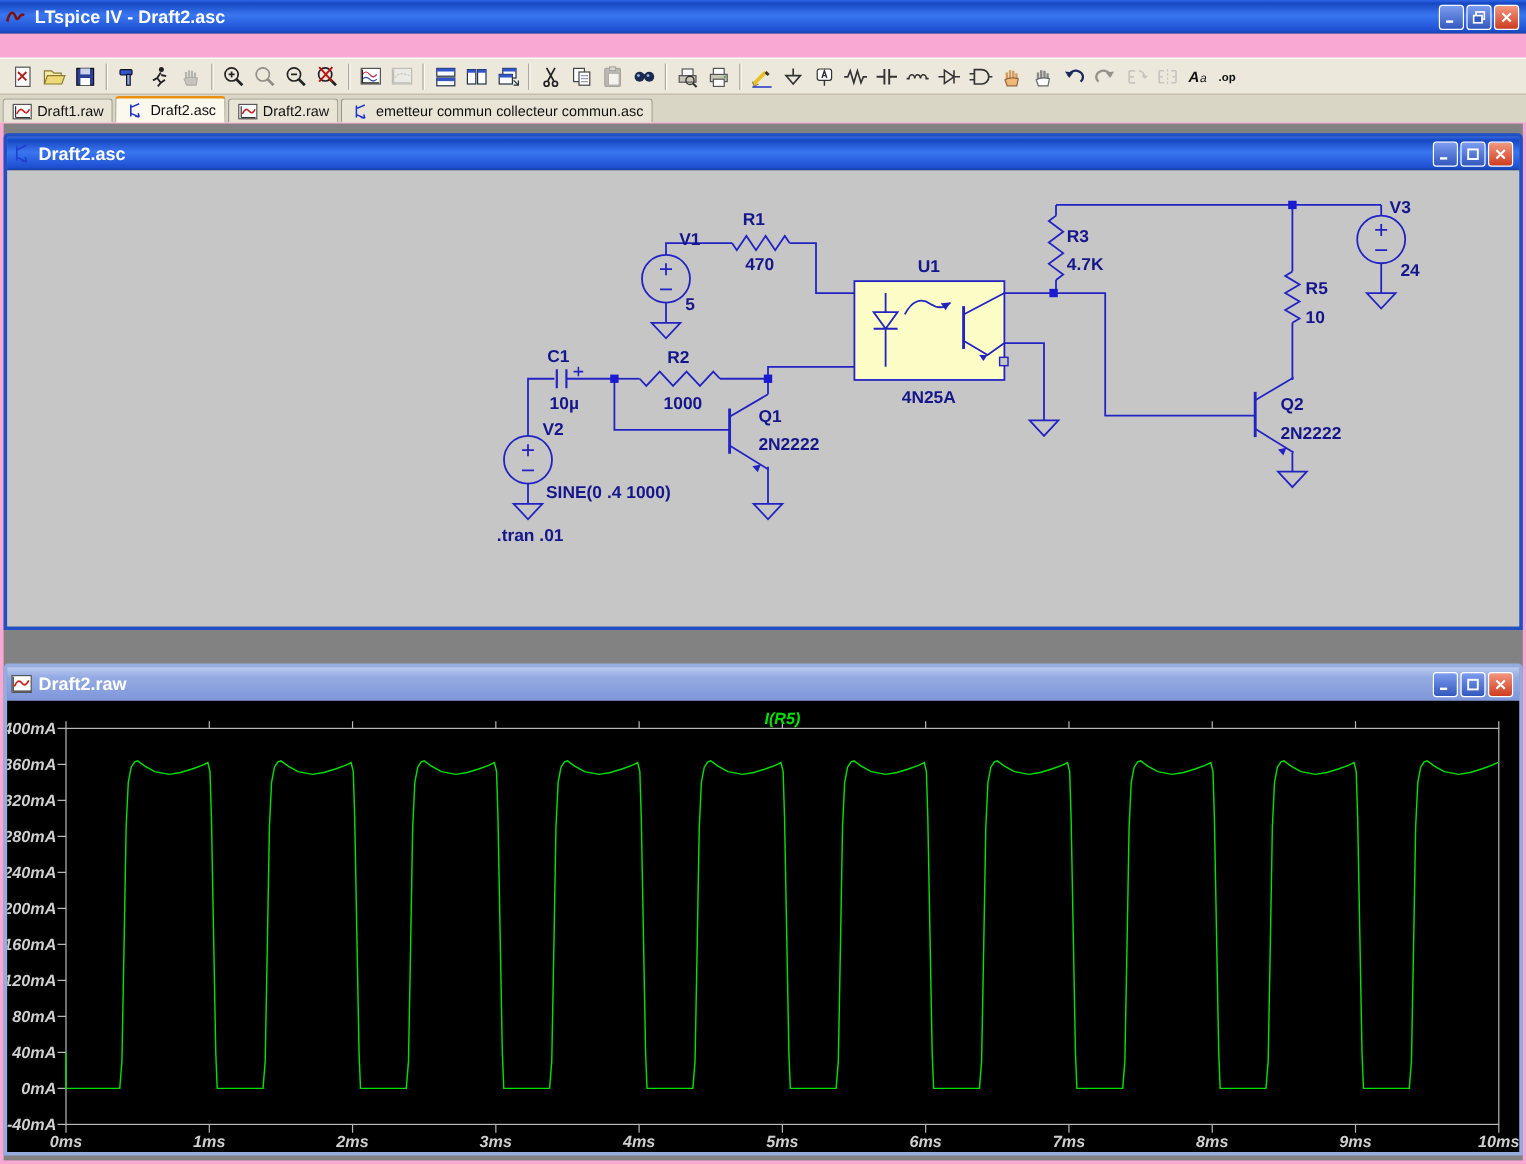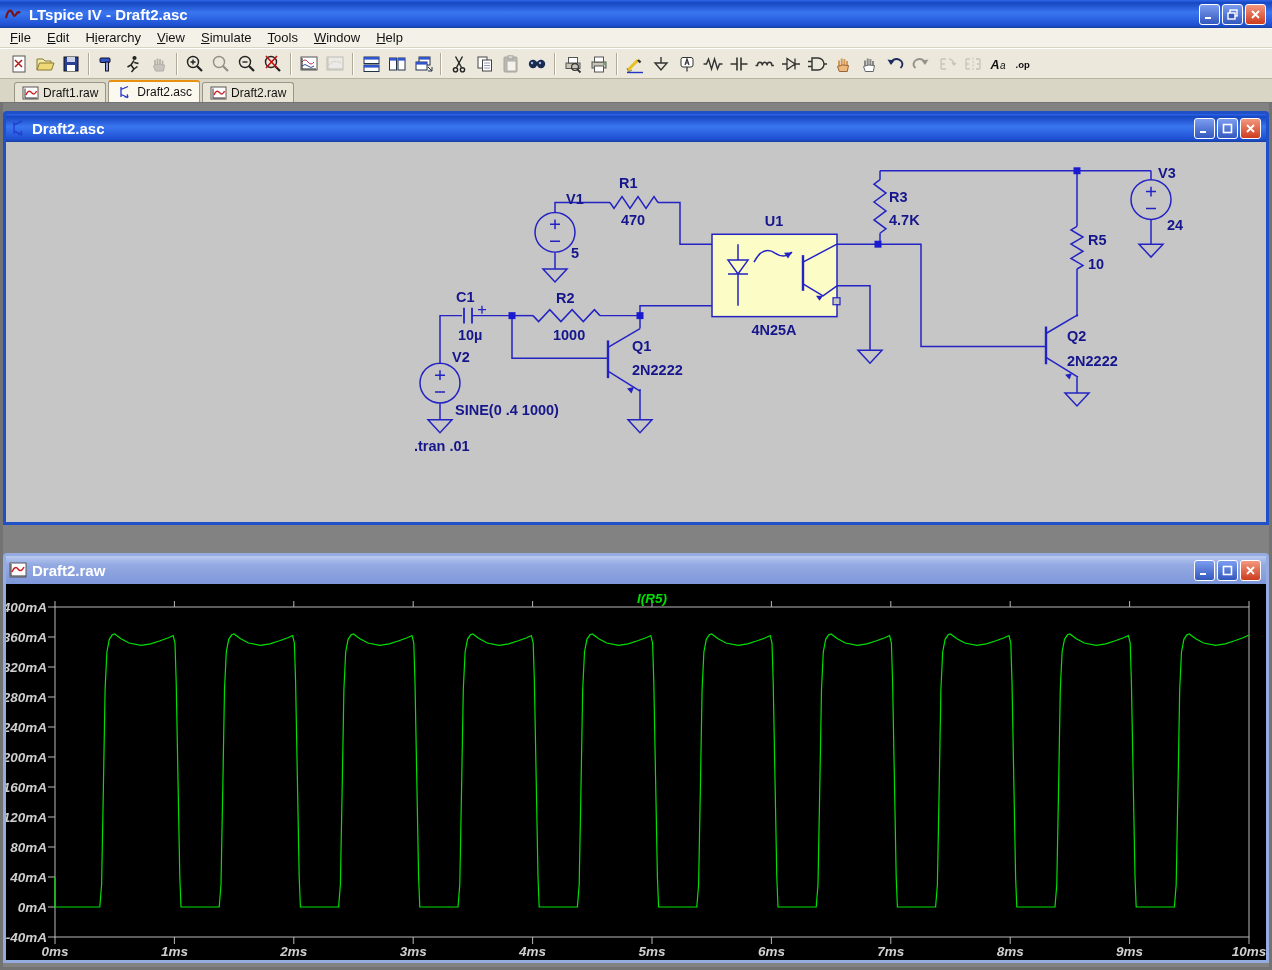--- a/index.html
+++ b/index.html
@@ -1,17 +1,17 @@
 <!DOCTYPE html>
 <html><head>
 <meta charset="utf-8">
 <style>
   html,body{margin:0;padding:0;background:#555;}
   *{box-sizing:border-box;font-family:"Liberation Sans",sans-serif;}
-  #root{position:relative;width:1272px;height:970px;background:#737373;overflow:hidden;}
+  #root{position:relative;width:1272px;height:970px;background:#f9a8d4;overflow:hidden;}
   
   .titlebar{position:absolute;left:0;top:0;right:0;height:28px;display:flex;align-items:center;
     background:linear-gradient(180deg,#2E66E8 0%,#1747C2 10%,#3A76F0 45%,#1E50D2 90%,#16409F 100%);
     color:#fff;font-weight:bold;font-size:15px;padding:0 4px;}
   .titlebar .app-icon{width:20px;height:18px;margin-right:5px;}
   .wbtns{margin-left:auto;display:flex;gap:2px;padding-right:2px;}
   .wbtn{width:21px;height:21px;border:1px solid #fff;border-radius:3px;color:#fff;
     background:linear-gradient(180deg,#7C9CEF,#3358BE);display:flex;align-items:center;justify-content:center;
     font-size:12px;font-weight:bold;line-height:1;cursor:pointer;}
   .wbtn.close{background:linear-gradient(180deg,#F2987F,#CE3C1E);}
@@ -21,21 +21,21 @@
     display:flex;align-items:center;font-size:13px;color:#111;padding-left:2px;}
   .menu-item{padding:1px 8px;cursor:pointer;}
   .menu-item u{text-decoration:underline;}
   
   .toolbar{position:absolute;left:0;top:48px;right:0;height:31px;background:#ECE8DC;border-top:1px solid #FFFFFF;
     border-bottom:1px solid #B8B2A2;display:flex;align-items:center;padding-left:6px;}
   .tbtn{width:26px;height:25px;display:flex;align-items:center;justify-content:center;cursor:pointer;border:1px solid transparent;}
   .tbtn.disabled{opacity:.45;filter:grayscale(1);}
   .tsep{width:2px;height:22px;margin:0 4px;border-left:1px solid #B0AA9A;border-right:1px solid #fff;}
   
-  .tabbar{position:absolute;left:0;top:79px;right:0;height:23px;background:#DAD6C6;display:flex;align-items:flex-end;padding-left:14px;}
+  .tabbar{position:absolute;left:0;top:79px;right:0;height:23px;background:#DAD6C6;display:flex;align-items:flex-end;padding-left:2px;}
   .tab{display:flex;align-items:center;gap:4px;height:20px;padding:0 7px;font-size:12px;color:#111;
     background:#E9E5D6;border:1px solid #9A968A;border-bottom:none;border-radius:3px 3px 0 0;margin-right:2px;cursor:pointer;}
   .tab.active{background:#FBF8EE;height:22px;border-top:2px solid #E89010;font-weight:normal;}
   
   .mdi{position:absolute;left:3px;right:3px;top:103px;bottom:3px;background:#828282;}
   .child{position:absolute;left:0;right:0;border:3px solid #2050C8;border-radius:4px 4px 0 0;}
   .child-title{height:28px;display:flex;align-items:center;color:#fff;font-weight:bold;font-size:15px;padding:0 3px;
     background:linear-gradient(180deg,#2E66E8 0%,#1747C2 10%,#3A76F0 45%,#1E50D2 90%,#16409F 100%);}
   .child.inactive{border-color:#94ACE0;}
   .child.inactive .child-title{background:linear-gradient(180deg,#BACBF0 0%,#94AAE2 30%,#7E97DA 100%);}
@@ -67,30 +67,20 @@
           </svg>
         </div>
       <div class="wbtn close">
           <svg width="11" height="11" viewBox="0 0 11 11">
             <path d="M2 2 L9 9 M9 2 L2 9" stroke="#fff" stroke-width="1.8"></path>
           </svg>
         </div>
     </div>
   </div>
 
-  <div class="menubar">
-      <span class="menu-item"><u>F</u>ile</span>
-      <span class="menu-item"><u>E</u>dit</span>
-      <span class="menu-item">H<u>i</u>erarchy</span>
-      <span class="menu-item"><u>V</u>iew</span>
-      <span class="menu-item"><u>S</u>imulate</span>
-      <span class="menu-item"><u>T</u>ools</span>
-      <span class="menu-item"><u>W</u>indow</span>
-      <span class="menu-item"><u>H</u>elp</span>
-    </div>
 
   <div class="toolbar">
       <div class="tbtn">
         <svg width="22" height="20" viewBox="0 0 22 20">
           <rect x="5" y="2" width="12" height="16" fill="#fff" stroke="#555"></rect>
           <path d="M7 6 l7 7 M14 6 l-7 7" stroke="#B02020" stroke-width="1.6"></path>
         </svg>
       </div>
       <div class="tbtn">
         <svg width="22" height="20" viewBox="0 0 22 20">
@@ -353,20 +343,26 @@
         </svg>
         <span>Draft2.asc</span>
       </div>
       <div class="tab">
         <svg width="17" height="14" viewBox="0 0 17 14">
           <rect x="1" y="1" width="15" height="12" fill="#fff" stroke="#555"></rect>
           <path d="M3 12 V2.5 M3 12 H15" stroke="#333"></path>
           <path d="M4 9 q2.5 -6 5.5 -2.5 t5 -1.5" stroke="#C22" stroke-width="1.4" fill="none"></path>
         </svg>
         <span>Draft2.raw</span>
+      </div>
+      <div class="tab">
+        <svg width="17" height="14" viewBox="0 0 17 14">
+          <path d="M5 2 V12 M5 4.5 L12 1.5 M5 9.5 L12 12.5 M12 12.5 l-3.5 -0.8 m3.5 0.8 l-0.8 -3.2" stroke="#2233CC" stroke-width="1.3" fill="none"></path>
+        </svg>
+        <span>emetteur commun collecteur commun.asc</span>
       </div>
     </div>
 
   <div class="mdi">
 
     <div class="child" id="schemWin" style="top:8px;height:414px;">
       <div class="child-title">
         <svg class="doc-icon" viewBox="0 0 18 16">
           <path d="M5 2 V14 M5 5 L13 1 M5 11 L13 15 M13 15 l-4 -1 m4 1 l-1 -4" stroke="#223FD0" stroke-width="1.4" fill="none"></path>
         </svg>

